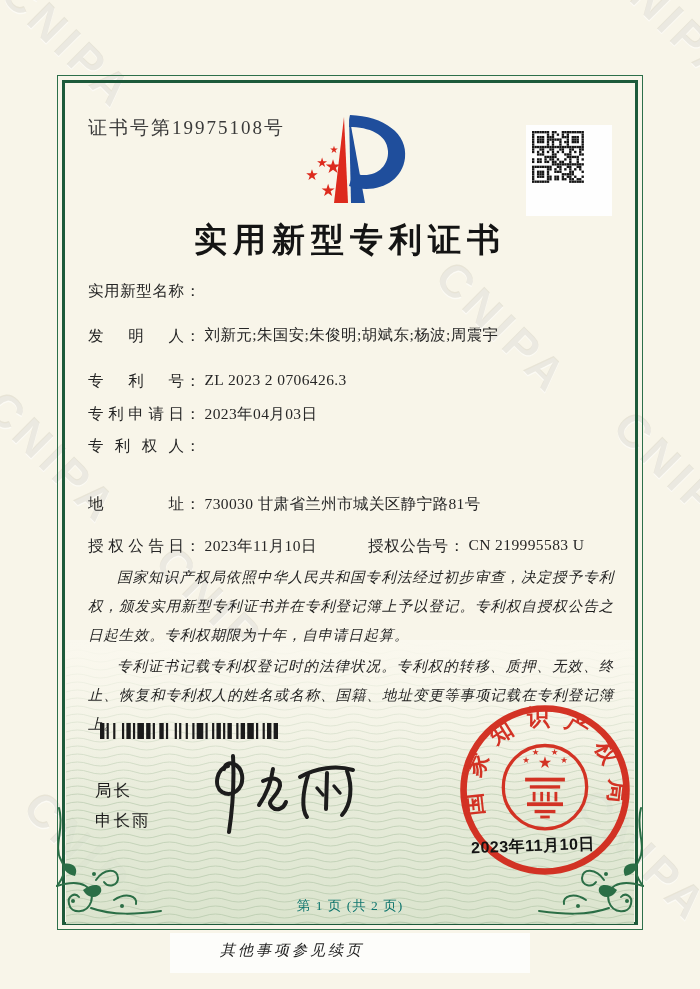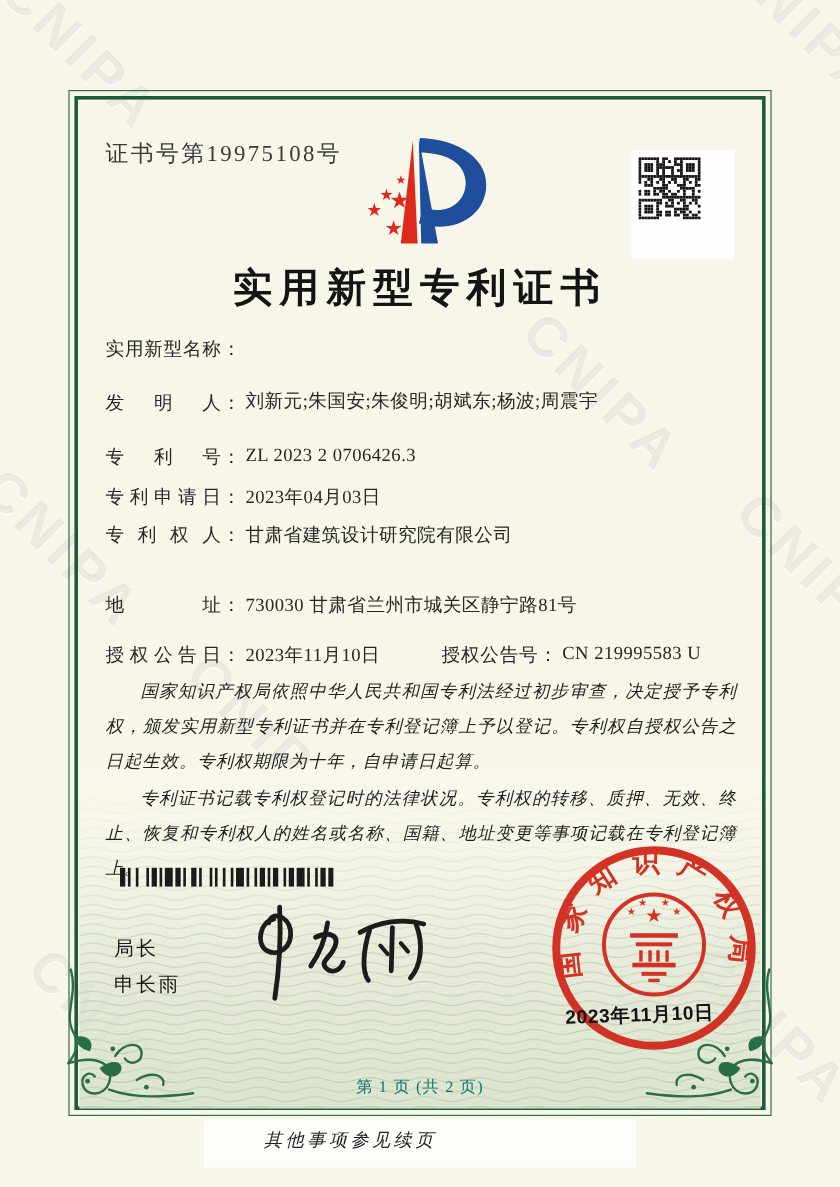--- a/index.html
+++ b/index.html
@@ -437,21 +437,20 @@
 
 <div class="field-row" style="top:404px;">
   <span class="f-label">专利申请日</span>
   <span class="f-colon">：</span>
   <span class="f-value">2023年04月03日</span>
 </div>
 
 <div class="field-row" style="top:436px;">
   <span class="f-label">专利权人</span>
   <span class="f-colon">：</span>
-  <span class="f-value">甘肃省建筑设计研究院有限公司</span>
 </div>
 
 <div class="field-row" style="top:494px;">
   <span class="f-label">地址</span>
   <span class="f-colon">：</span>
   <span class="f-value">730030 甘肃省兰州市城关区静宁路81号</span>
 </div>
 
 <div class="field-row" style="top:536px;">
   <span class="f-label">授权公告日</span>

